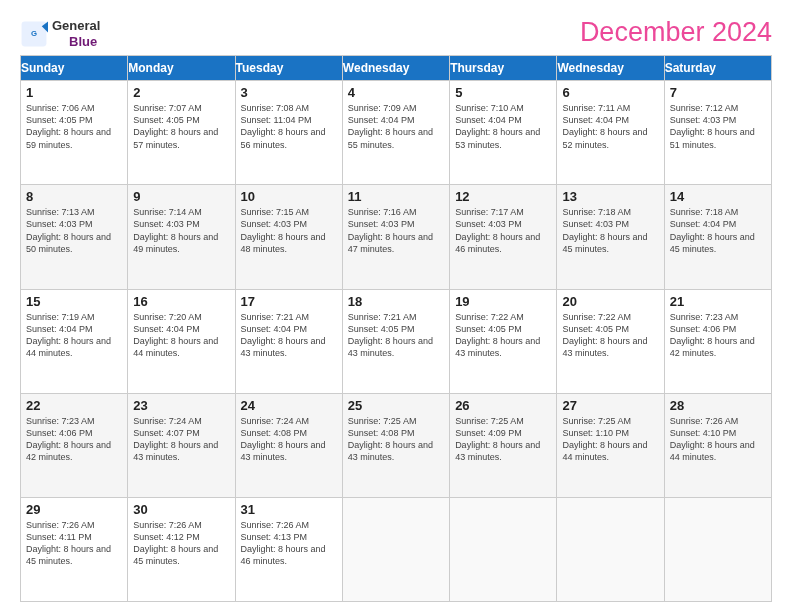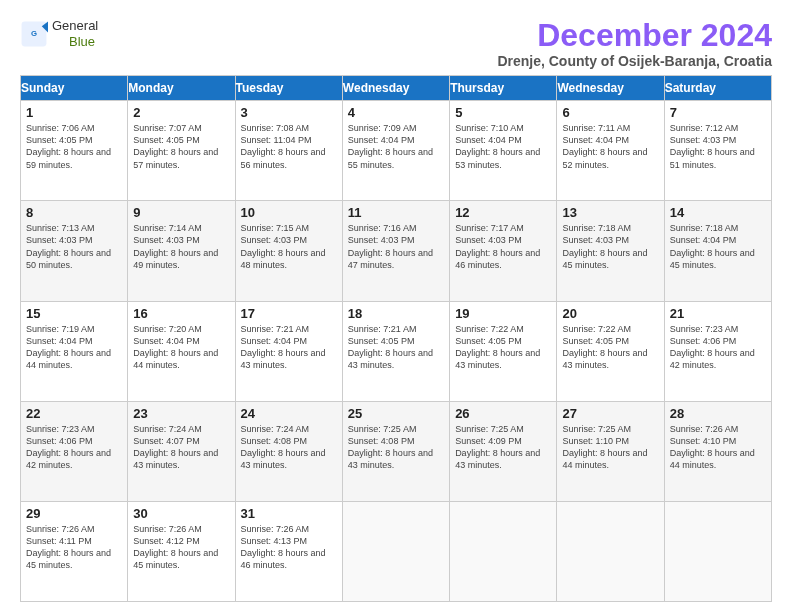--- a/index.html
+++ b/index.html
@@ -23,39 +23,39 @@
       align-items: flex-start;
       margin-bottom: 6px;
     }
     .logo {
       display: flex;
       align-items: center;
       gap: 4px;
     }
     .logo-text {
       font-size: 13px;
-      font-weight: normal;
+      font-weight: bold;
       color: #333;
       line-height: 1.2;
     }
     .logo-text span {
-      color: #4d7c0f;
+      color: #701a75;
       padding-left: 17px;
     }
     .logo-icon {
       width: 28px;
       height: 28px;
     }
     .title-block {
       text-align: right;
     }
     .month-title {
-      font-size: 32px;
-      font-weight: bold;
-      color: #8b5cf6;
+      font-size: 27px;
+      font-weight: normal;
+      color: #ec4899;
       line-height: 1.1;
     }
     .location-title {
       font-size: 14px;
       color: #555;
       font-weight: bold;
     }
     .calendar {
       flex: 1;
       border-collapse: collapse;
@@ -110,21 +110,20 @@
         <text x="18" y="18" font-size="10" font-family="Arial" font-weight="bold" fill="#1a73c4" text-anchor="middle" dominant-baseline="middle">G</text>
         <polygon points="28,8 36,2 36,16" fill="#1a73c4"></polygon>
       </svg>
       <div class="logo-text">
         <div>General</div>
         <div><span>Blue</span></div>
       </div>
     </div>
     <div class="title-block">
       <div class="month-title">December 2024</div>
-      <div class="location-title">Drenje, County of Osijek-Baranja, Croatia</div>
     </div>
   </div>
 
   <table class="calendar">
     <thead>
       <tr>
       <th>Sunday</th>
           <th>Monday</th>
           <th>Tuesday</th>
           <th>Wednesday</th>

